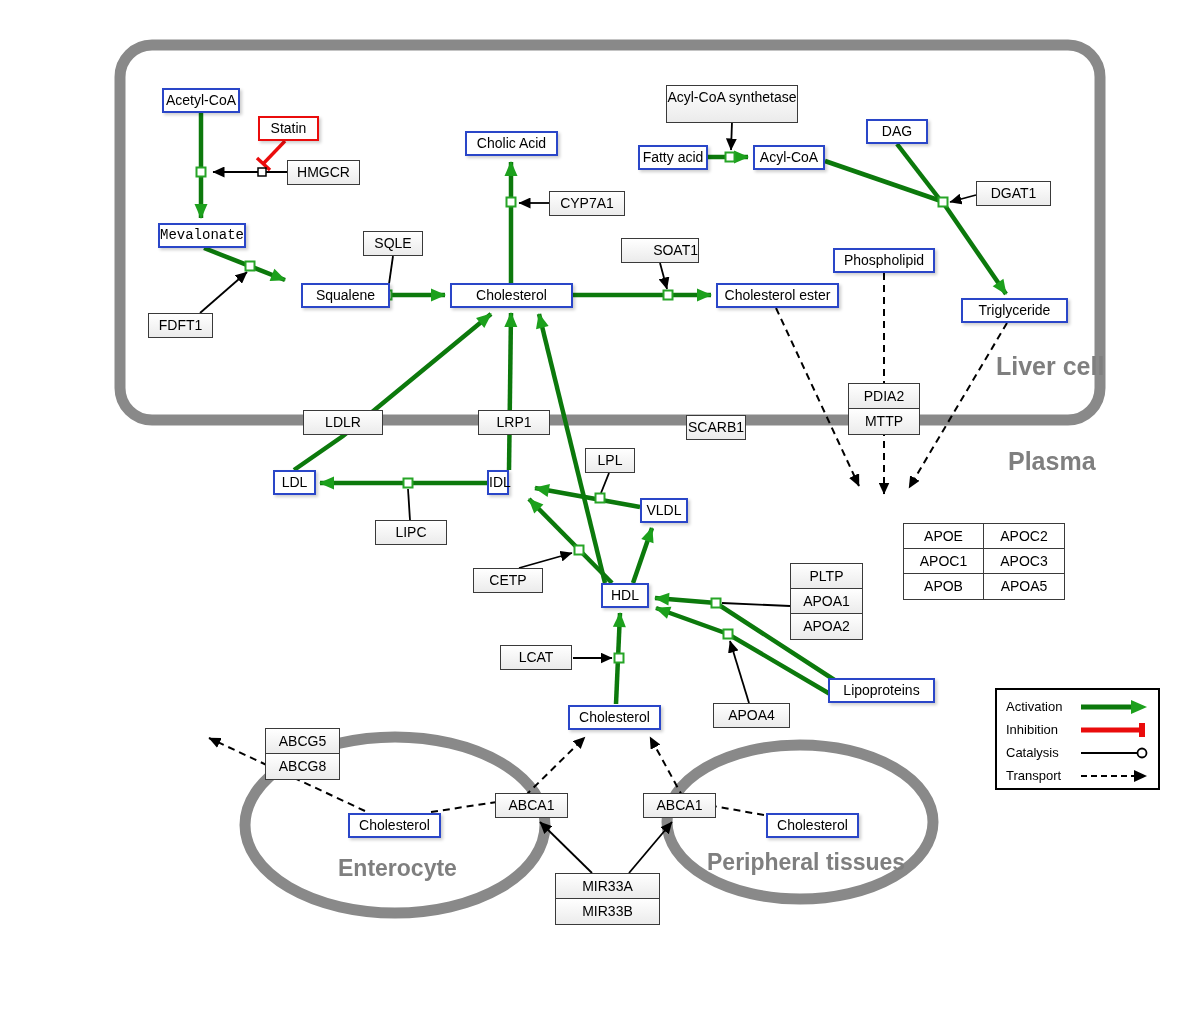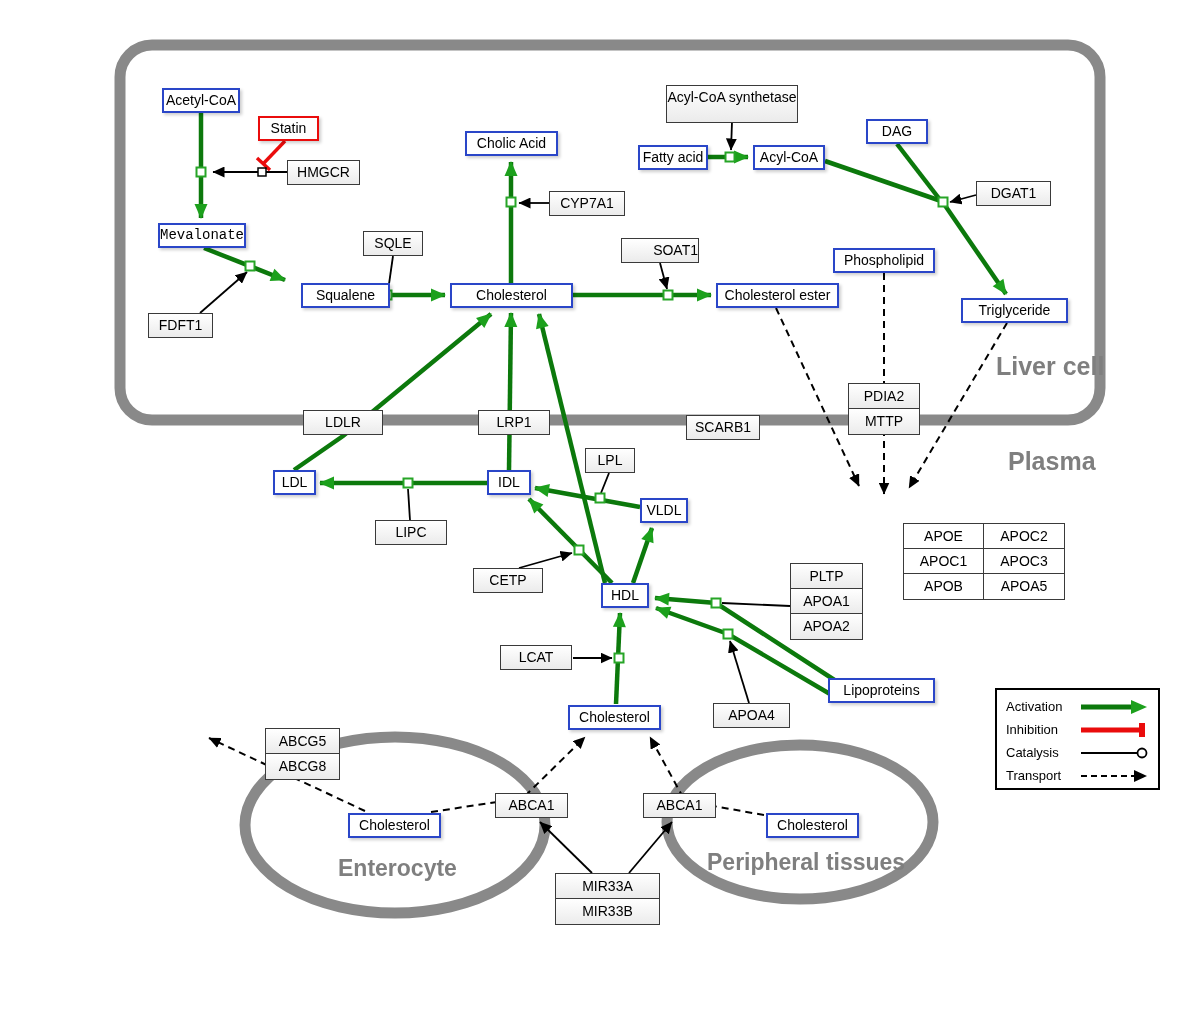--- a/index.html
+++ b/index.html
@@ -138,40 +138,40 @@
   <div class="met" style="left:261px;top:283px;width:89px;margin-left:40px;">Squalene</div>
   <div class="met" style="left:465px;top:131px;width:93px;">Cholic Acid</div>
   <div class="met" style="left:450px;top:283px;width:123px;">Cholesterol</div>
   <div class="met" style="left:716px;top:283px;width:123px;">Cholesterol ester</div>
   <div class="met" style="left:638px;top:145px;width:70px;">Fatty acid</div>
   <div class="met" style="left:753px;top:145px;width:72px;">Acyl-CoA</div>
   <div class="met" style="left:866px;top:119px;width:62px;">DAG</div>
   <div class="met" style="left:833px;top:248px;width:102px;">Phospholipid</div>
   <div class="met" style="left:961px;top:298px;width:107px;">Triglyceride</div>
   <div class="met" style="left:273px;top:470px;width:43px;">LDL</div>
-  <div class="met" style="left:487px;top:470px;width:44px;">IDL</div>
+  <div class="met" style="left:487px;top:470px;width:22px;">IDL</div>
   <div class="met" style="left:640px;top:498px;width:48px;">VLDL</div>
   <div class="met" style="left:601px;top:583px;width:48px;">HDL</div>
   <div class="met" style="left:568px;top:705px;width:93px;">Cholesterol</div>
   <div class="met" style="left:348px;top:813px;width:93px;">Cholesterol</div>
   <div class="met" style="left:766px;top:813px;width:93px;">Cholesterol</div>
   <div class="met" style="left:828px;top:678px;width:107px;">Lipoproteins</div>
 
   <div class="statin" style="left:258px;top:116px;width:61px;">Statin</div>
 
   <div class="gene" style="left:287px;top:160px;width:73px;">HMGCR</div>
   <div class="gene" style="left:363px;top:231px;width:60px;">SQLE</div>
   <div class="gene" style="left:148px;top:313px;width:65px;">FDFT1</div>
   <div class="gene" style="left:549px;top:191px;width:76px;">CYP7A1</div>
   <div class="gene" style="left:621px;top:238px;width:78px;text-align:right;">SOAT1</div>
   <div class="gene tall" style="left:666px;top:85px;width:132px;">Acyl-CoA synthetase</div>
   <div class="gene" style="left:976px;top:181px;width:75px;">DGAT1</div>
   <div class="gene" style="left:303px;top:410px;width:80px;">LDLR</div>
   <div class="gene" style="left:478px;top:410px;width:72px;">LRP1</div>
-  <div class="gene" style="left:686px;top:415px;width:74px;">SCARB1</div>
+  <div class="gene" style="left:686px;top:415px;width:60px;">SCARB1</div>
   <div class="gene" style="left:585px;top:448px;width:50px;">LPL</div>
   <div class="gene" style="left:375px;top:520px;width:72px;">LIPC</div>
   <div class="gene" style="left:473px;top:568px;width:70px;">CETP</div>
   <div class="gene" style="left:500px;top:645px;width:72px;">LCAT</div>
   <div class="gene" style="left:713px;top:703px;width:77px;">APOA4</div>
   <div class="gene" style="left:495px;top:793px;width:73px;">ABCA1</div>
   <div class="gene" style="left:643px;top:793px;width:73px;">ABCA1</div>
 
   <div class="stack" style="left:848px;top:383px;width:72px;">
     <div class="row">PDIA2</div>

